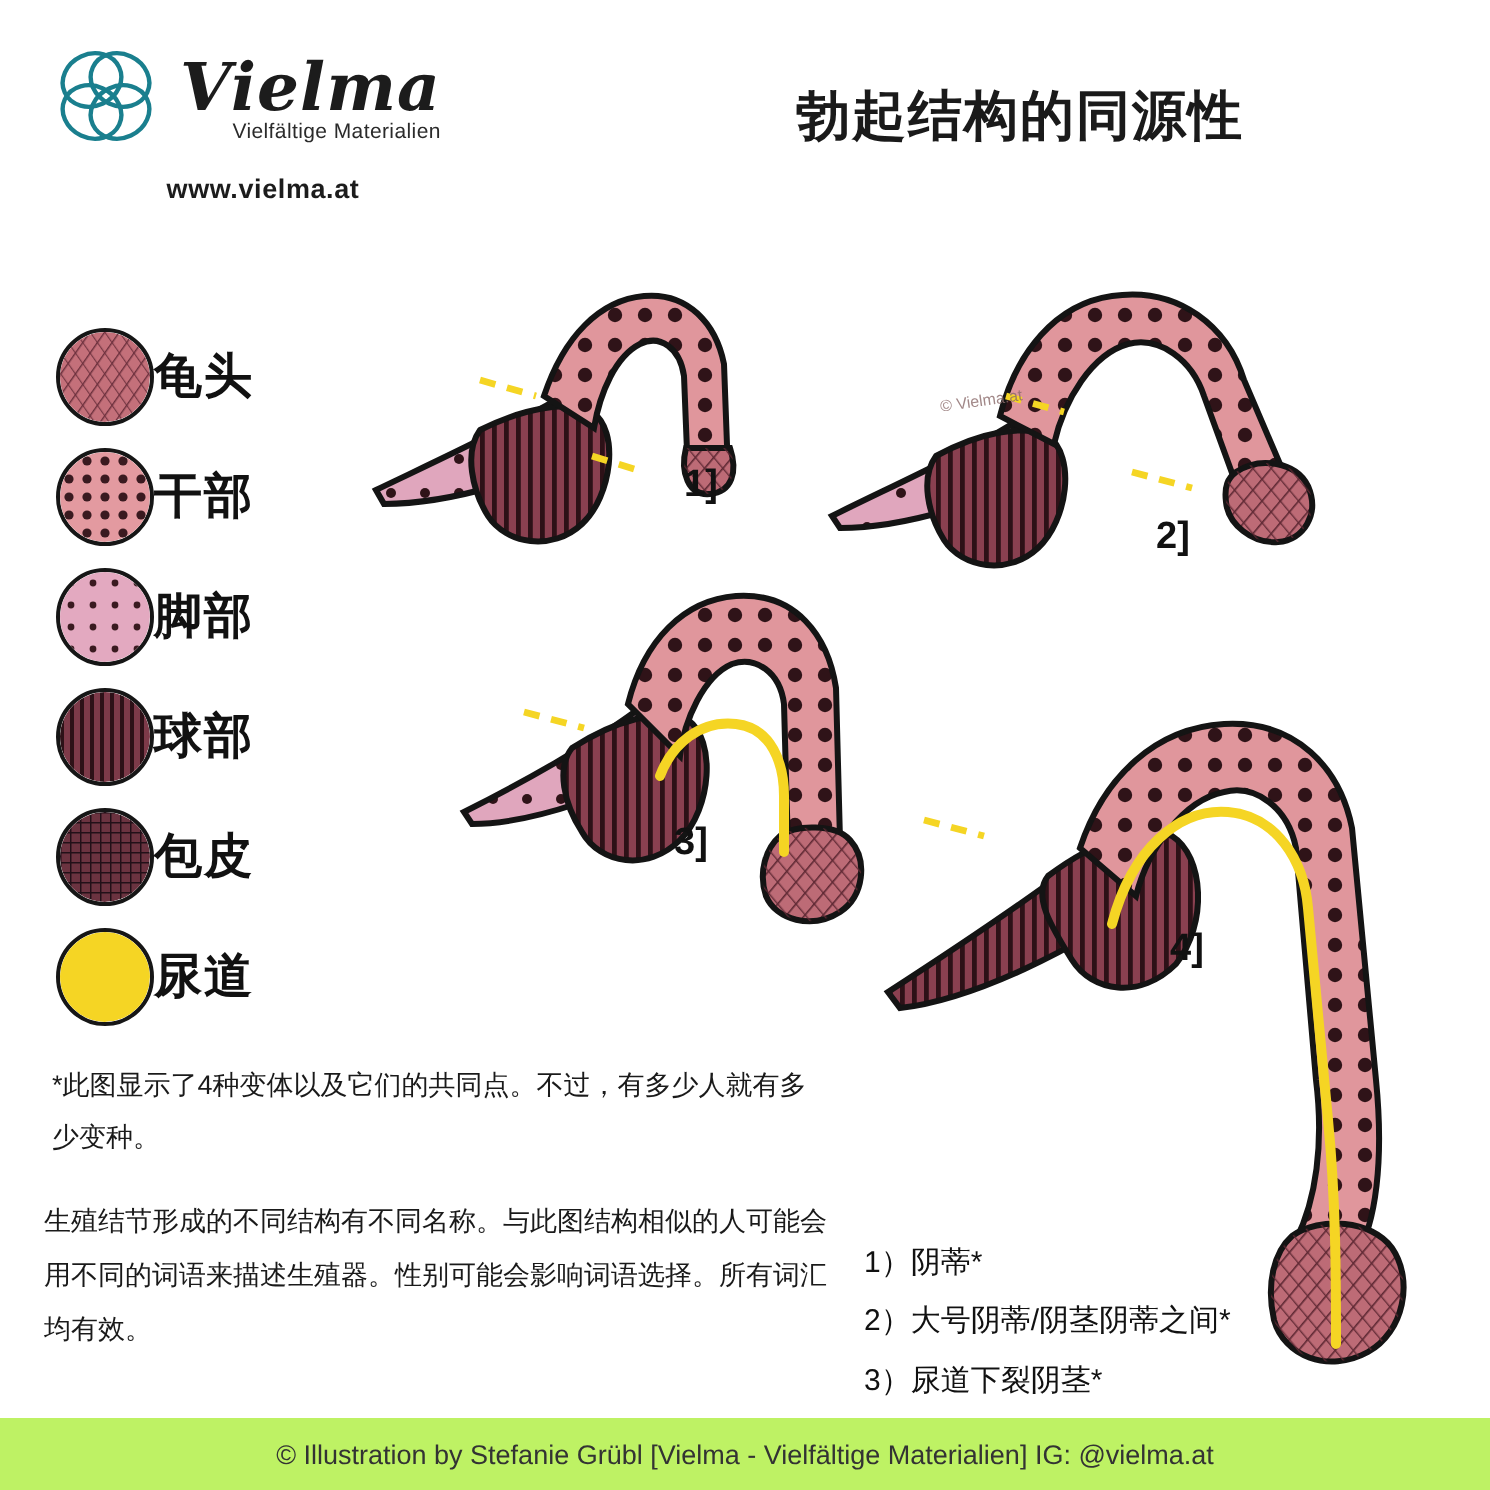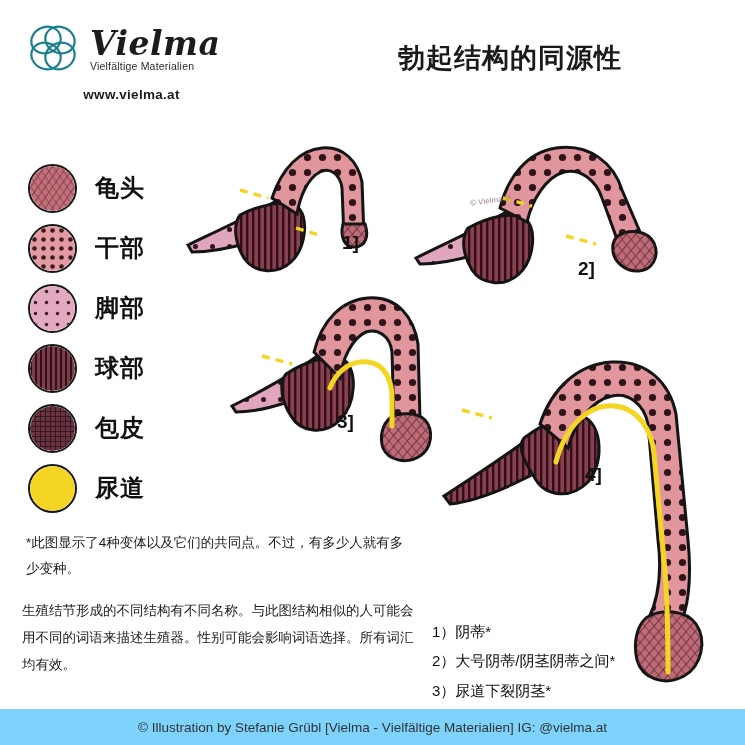--- a/index.html
+++ b/index.html
@@ -29,21 +29,21 @@
     align-items: center;
     justify-content: flex-start;
     gap: 6px;
   }
   .logo-mark {
     width: 62px;
     height: 62px;
     flex: 0 0 62px;
   }
   .logo-words {
-    text-align: left;
+    text-align: right;
   }
   .logo-name {
     font-family: "DejaVu Serif", serif;
     font-size: 33px;
     font-weight: bold;
     font-style: italic;
     letter-spacing: 0.5px;
     color: #1c1c1c;
     line-height: 1;
   }
@@ -89,21 +89,20 @@
   }
   .legend-swatch {
     width: 45px;
     height: 45px;
     border-radius: 50%;
     flex: 0 0 45px;
     border: 2.5px solid #161616;
     overflow: hidden;
   }
   .legend-label {
-    margin-left: 18px;
     font-size: 24px;
     font-weight: bold;
     color: #111111;
     letter-spacing: 1px;
   }
 
   
   .footnote {
     position: absolute;
     left: 26px;
@@ -145,21 +144,21 @@
     color: #111111;
   }
 
   
   .credit {
     position: absolute;
     left: 0;
     bottom: 0;
     width: 745px;
     height: 36px;
-    background: #7dd3fc;
+    background: #bef264;
     display: flex;
     align-items: center;
     justify-content: center;
     font-size: 13.5px;
     color: #333333;
   }
 
   
   .illus {
     position: absolute;

